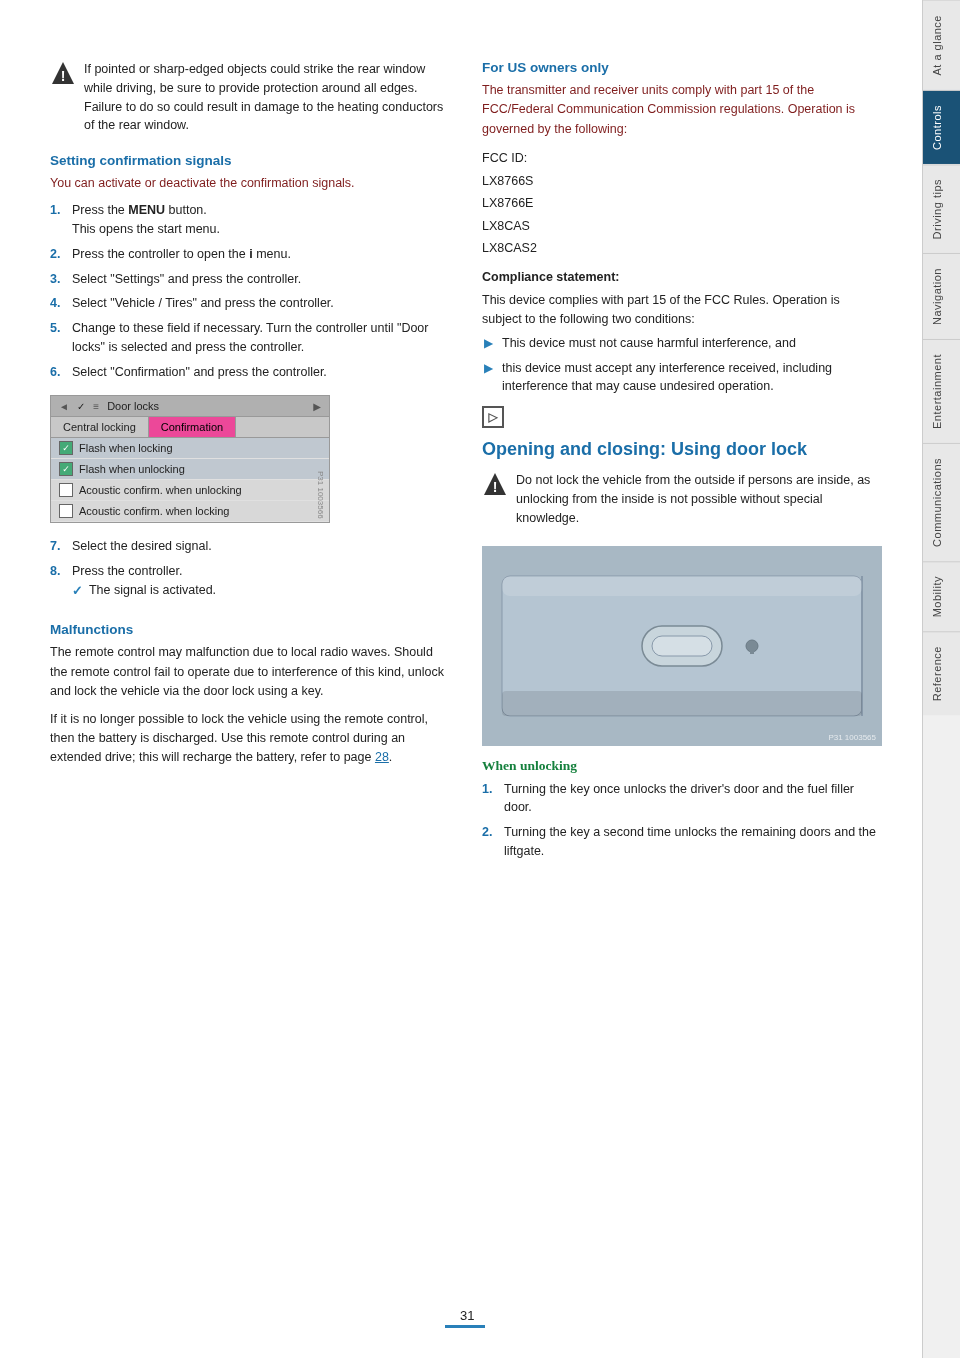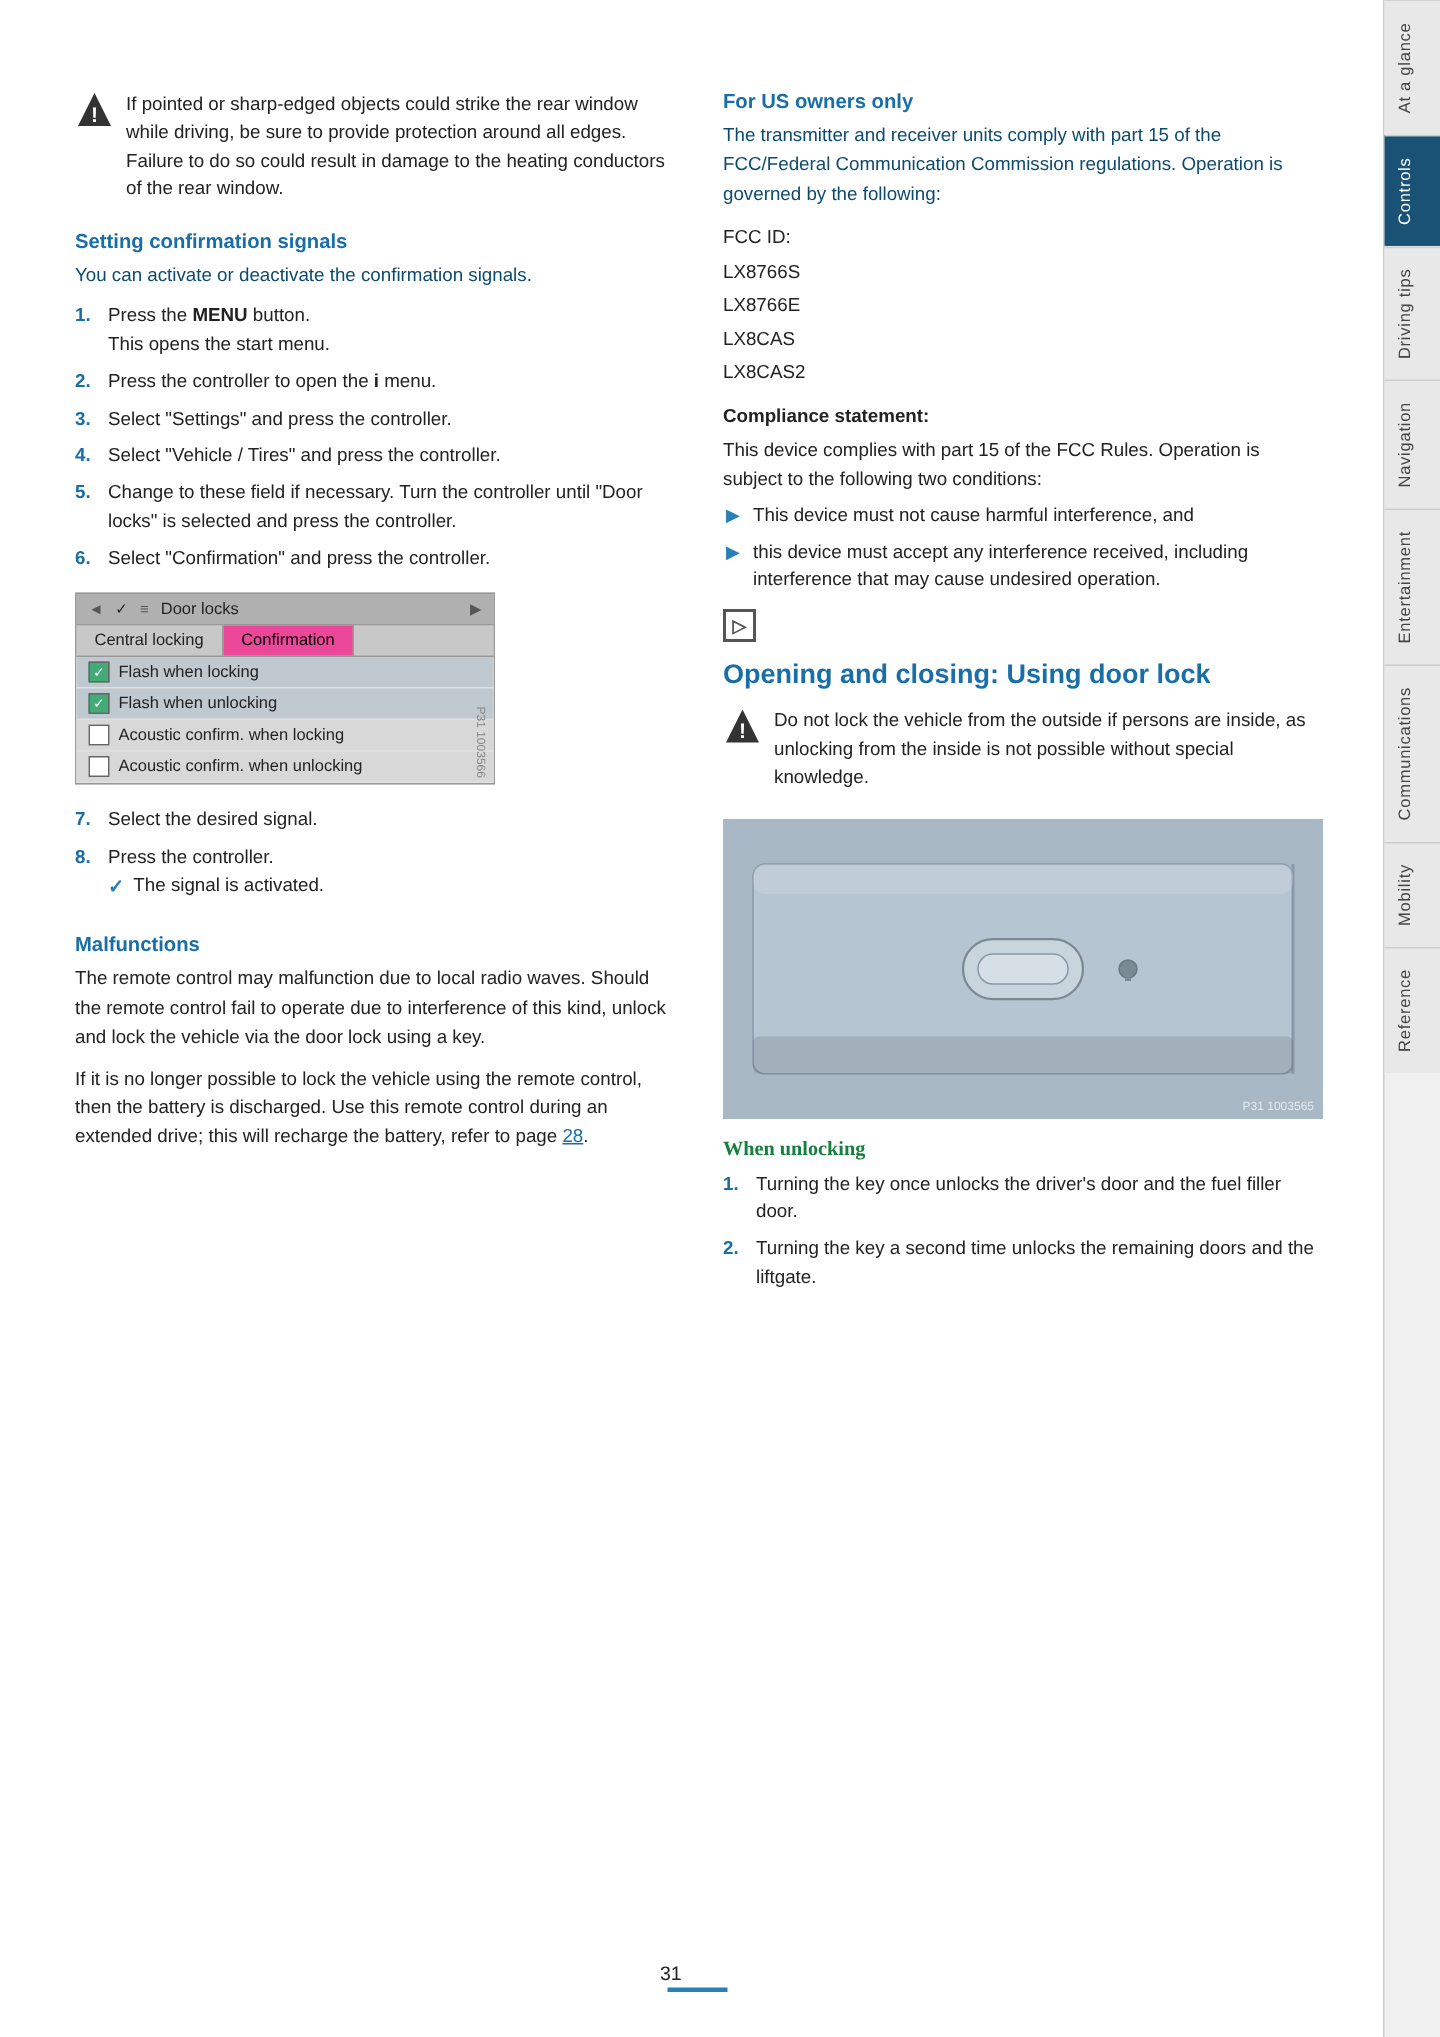--- a/index.html
+++ b/index.html
@@ -106,21 +106,21 @@
       font-size: 18px;
       font-weight: bold;
       margin-bottom: 10px;
       margin-top: 8px;
       line-height: 1.3;
     }
 
     .section-text {
       font-size: 12.5px;
       line-height: 1.55;
-      color: #0c4a6e;
+      color: #7f1d1d;
       margin-bottom: 8px;
     }
 
     
     .numbered-list {
       list-style: none;
       padding: 0;
     }
 
     .numbered-list li {
@@ -432,25 +432,25 @@
             <div class="screenshot-row checked">
               <span class="check-icon filled">✓</span>
               <span>Flash when locking</span>
             </div>
             <div class="screenshot-row checked">
               <span class="check-icon filled">✓</span>
               <span>Flash when unlocking</span>
             </div>
             <div class="screenshot-row unchecked">
               <span class="check-icon">&nbsp;</span>
-              <span>Acoustic confirm. when locking</span>
+              <span>Acoustic confirm. when unlocking</span>
             </div>
             <div class="screenshot-row unchecked">
               <span class="check-icon">&nbsp;</span>
-              <span>Acoustic confirm. when unlocking</span>
+              <span>Acoustic confirm. when locking</span>
             </div>
           </div>
           <div class="screenshot-watermark">P31 1003566</div>
         </div>
 
         <ol class="numbered-list" style="margin-top: 10px;">
           <li>
             <span class="list-num">7.</span>
             <span>Select the desired signal.</span>
           </li>
@@ -562,17 +562,17 @@
     <div class="sidebar-tab">At a glance</div>
     <div class="sidebar-tab active">Controls</div>
     <div class="sidebar-tab">Driving tips</div>
     <div class="sidebar-tab">Navigation</div>
     <div class="sidebar-tab">Entertainment</div>
     <div class="sidebar-tab">Communications</div>
     <div class="sidebar-tab">Mobility</div>
     <div class="sidebar-tab">Reference</div>
   </div>
 
-  <div style="position:absolute; bottom: 35px; left: 440px;">
+  <div style="position:absolute; bottom: 35px; left: 460px;">
     <span>31</span>
   </div>
   <div class="page-line" style="bottom: 30px; left: 445px; transform: none;"></div>
 </div>
 
 </body></html>

